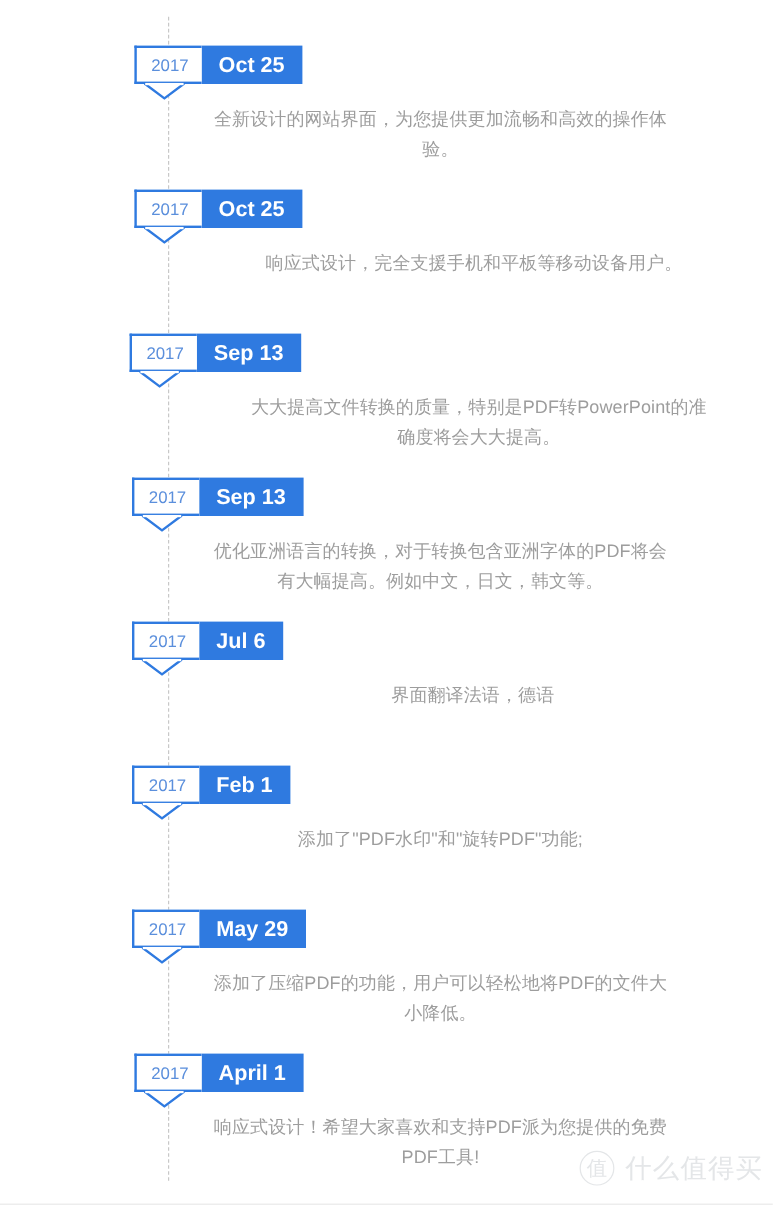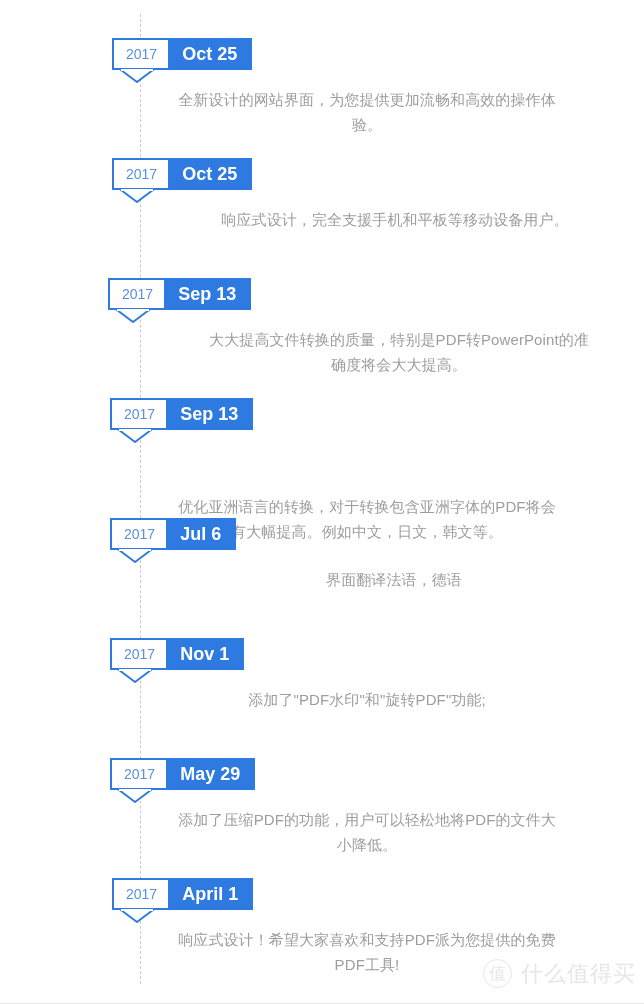--- a/index.html
+++ b/index.html
@@ -176,37 +176,37 @@
       </div>
       <div class="entry">
         <div class="badge" style="left: 110px; top: 398px;">
           <div class="badge-year">2017</div>
           <div class="badge-date">Sep 13</div>
           <div class="notch"><svg width="36" height="15" viewBox="0 0 36 15" xmlns="http://www.w3.org/2000/svg">
               <path d="M1 1 L17 13 L33 1" fill="#ffffff" stroke="#2f7ae0" stroke-width="2" stroke-linejoin="round" stroke-linecap="round"></path>
               <rect x="1" y="0" width="32" height="2" fill="#ffffff"></rect>
             </svg></div>
         </div>
-        <div class="desc" style="top: 447px; margin-top: 47px;">优化亚洲语言的转换，对于转换包含亚洲字体的PDF将会有大幅提高。例如中文，日文，韩文等。</div>
+        <div class="desc" style="top: 447px;">优化亚洲语言的转换，对于转换包含亚洲字体的PDF将会有大幅提高。例如中文，日文，韩文等。</div>
       </div>
       <div class="entry">
         <div class="badge" style="left: 110px; top: 518px;">
           <div class="badge-year">2017</div>
           <div class="badge-date">Jul 6</div>
           <div class="notch"><svg width="36" height="15" viewBox="0 0 36 15" xmlns="http://www.w3.org/2000/svg">
               <path d="M1 1 L17 13 L33 1" fill="#ffffff" stroke="#2f7ae0" stroke-width="2" stroke-linejoin="round" stroke-linecap="round"></path>
               <rect x="1" y="0" width="32" height="2" fill="#ffffff"></rect>
             </svg></div>
         </div>
         <div class="desc" style="top: 567px; margin-left: 27px;">界面翻译法语，德语</div>
       </div>
       <div class="entry">
         <div class="badge" style="left: 110px; top: 638px;">
           <div class="badge-year">2017</div>
-          <div class="badge-date">Nov 1</div>
+          <div class="badge-date">Feb 1</div>
           <div class="notch"><svg width="36" height="15" viewBox="0 0 36 15" xmlns="http://www.w3.org/2000/svg">
               <path d="M1 1 L17 13 L33 1" fill="#ffffff" stroke="#2f7ae0" stroke-width="2" stroke-linejoin="round" stroke-linecap="round"></path>
               <rect x="1" y="0" width="32" height="2" fill="#ffffff"></rect>
             </svg></div>
         </div>
         <div class="desc" style="top: 687px;">添加了"PDF水印"和"旋转PDF"功能;</div>
       </div>
       <div class="entry">
         <div class="badge" style="left: 110px; top: 758px;">
           <div class="badge-year">2017</div>

